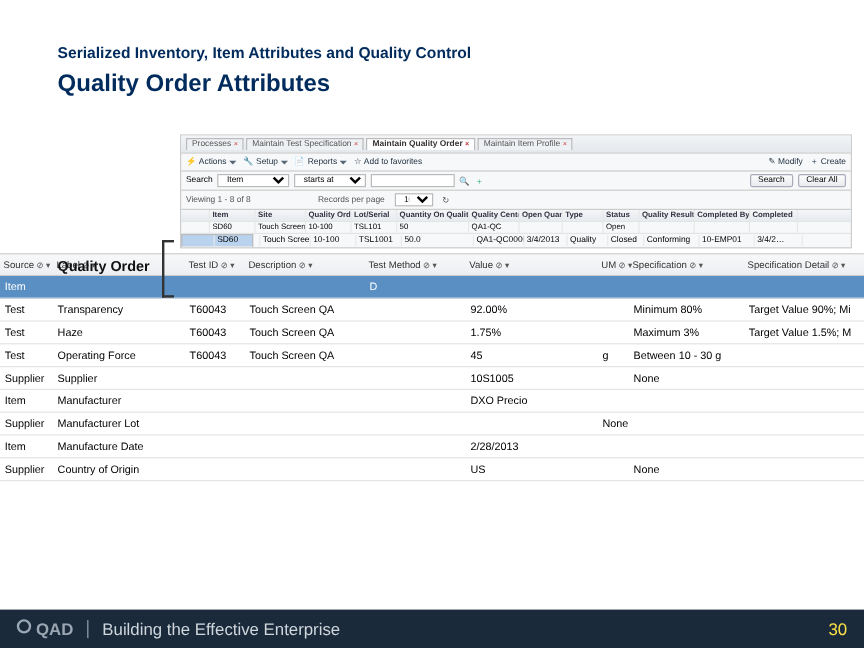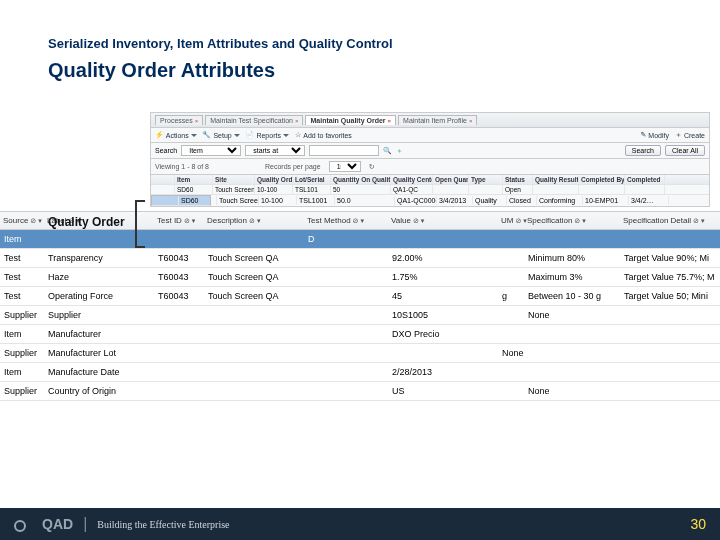--- a/index.html
+++ b/index.html
@@ -28,23 +28,23 @@
   .side-label { position:absolute; top:215px; left:48px; font-size:12px; font-weight:bold; color:#111; }
   .bracket { position:absolute; top:200px; left:135px; width:10px; height:48px; border-left:2px solid #333; border-top:2px solid #333; border-bottom:2px solid #333; }
   .attr-table { margin-top:4px; width:720px; font-size:9px; }
   .arow { display:grid; grid-template-columns: 44px 110px 50px 100px 84px 110px 26px 96px 100px; border-bottom:1px solid #e2e4e6; }
   .ahead { display:grid; grid-template-columns: 44px 110px 50px 100px 84px 110px 26px 96px 100px; background:linear-gradient(#f7f8f9,#eceff2); border-top:1px solid #ccc; border-bottom:1px solid #ccc; font-size:8px; color:#333; padding:4px 0; }
   .acell { padding:4px 4px; white-space:nowrap; overflow:hidden; }
   .arow.hl { background:#5a8fc4; color:#fff; }
   .funnel { color:#555; font-size:7px; }
   .hcell { display:flex; align-items:center; gap:2px; padding:0 3px; }
   .footer { position:absolute; bottom:0; left:0; right:0; height:32px; background:#1a2a3a; display:flex; align-items:center; padding:0 14px; gap:10px; }
-  .qad { color:#9aa6b2; font-size:14px; font-weight:bold; display:flex; align-items:flex-end; gap:16px; }
+  .qad { color:#9aa6b2; font-size:14px; font-weight:bold; display:flex; align-items:flex-start; gap:4px; }
   .qad .dot { width:12px; height:12px; border:2px solid #9aa6b2; border-radius:50%; }
-  .tagline { color:#cfd6dc; font-size:10px;font-family:Liberation Serif, serif; }
+  .tagline { color:#cfd6dc; font-size:14px; }
   .page { color:#fde047; font-size:14px; margin-left:auto; }
   .divider { color:#7b8a99; }
 </style>
 </head>
 <body>
 
 <div class="header">
   <div class="subtitle">Serialized Inventory, Item Attributes and Quality Control</div>
   <div class="title">Quality Order Attributes</div>
 </div>
@@ -185,32 +185,31 @@
       </div>
       <div class="arow">
         <div class="acell">Test</div>
         <div class="acell">Haze</div>
         <div class="acell">T60043</div>
         <div class="acell">Touch Screen QA</div>
         <div class="acell"></div>
         <div class="acell">1.75%</div>
         <div class="acell"></div>
         <div class="acell">Maximum 3%</div>
-        <div class="acell">Target Value 75.7%; M</div>
+        <div class="acell">Target Value 1.5%; M</div>
       </div>
       <div class="arow">
         <div class="acell">Test</div>
         <div class="acell">Operating Force</div>
         <div class="acell">T60043</div>
         <div class="acell">Touch Screen QA</div>
         <div class="acell"></div>
         <div class="acell">45</div>
         <div class="acell">g</div>
         <div class="acell">Between 10 - 30 g</div>
-        <div class="acell">Target Value 50; Mini</div>
       </div>
       <div class="arow">
         <div class="acell">Supplier</div>
         <div class="acell">Supplier</div>
         <div class="acell"></div>
         <div class="acell"></div>
         <div class="acell"></div>
         <div class="acell">10S1005</div>
         <div class="acell"></div>
         <div class="acell">None</div>

